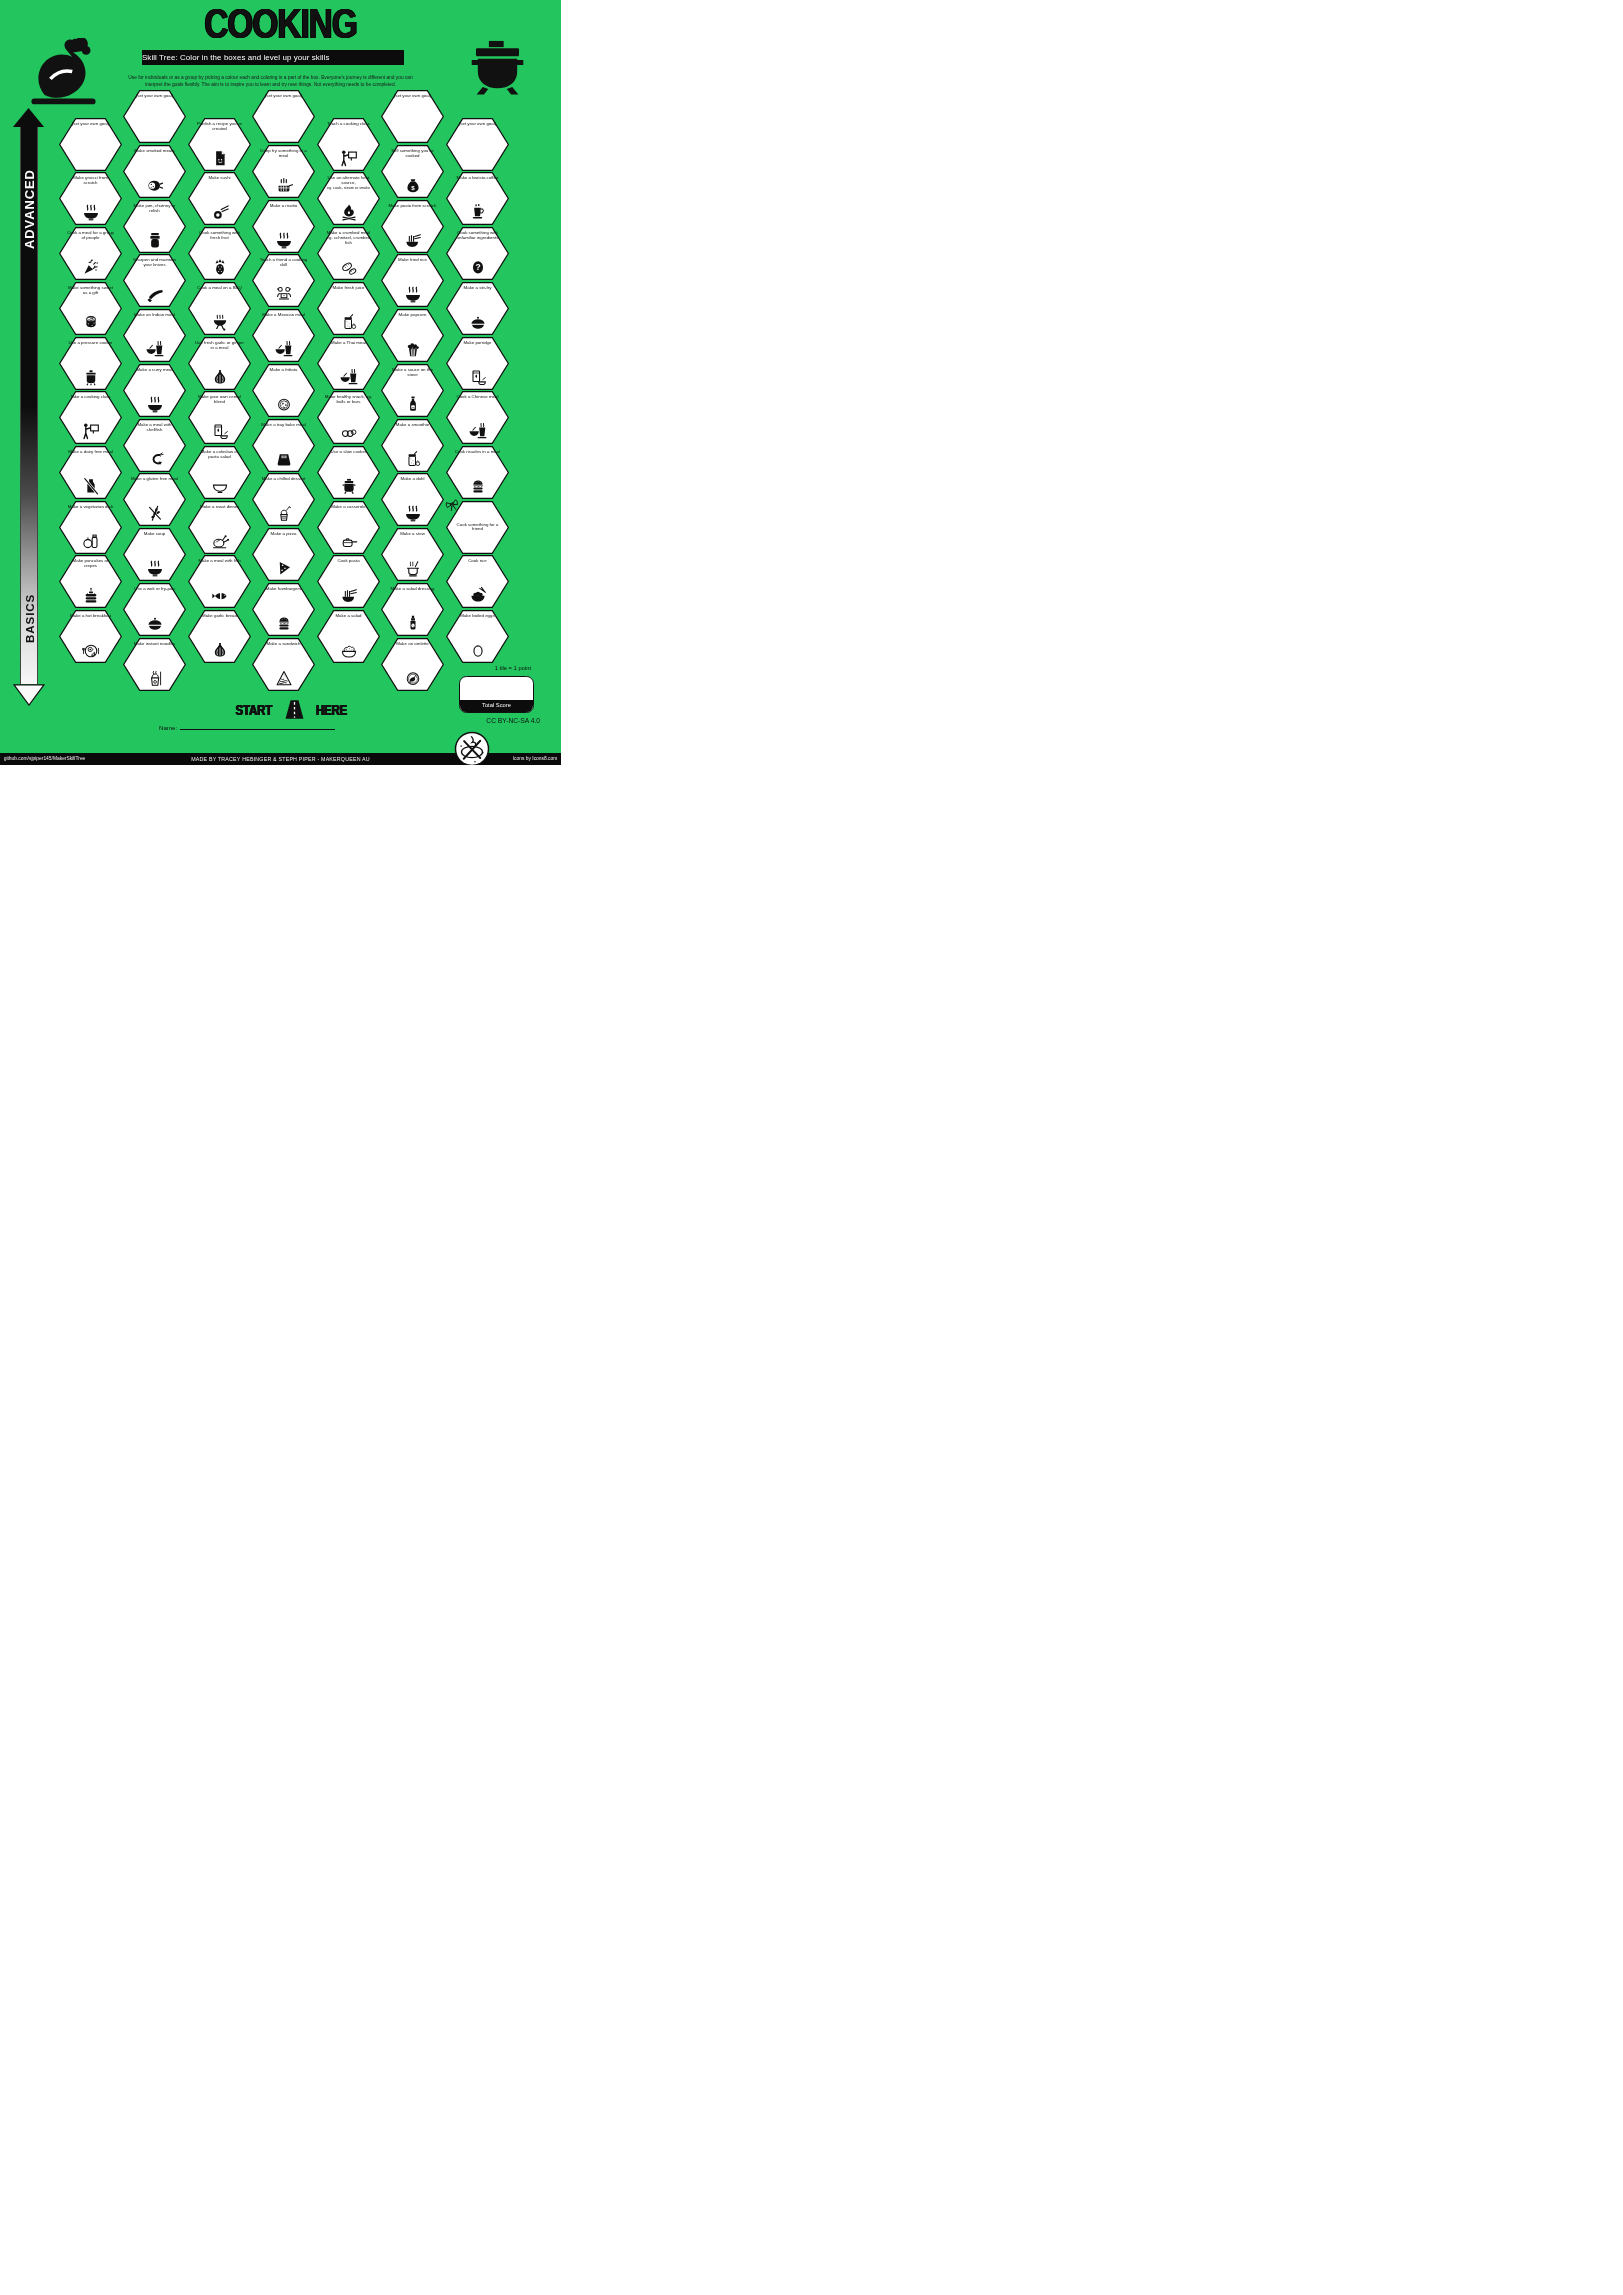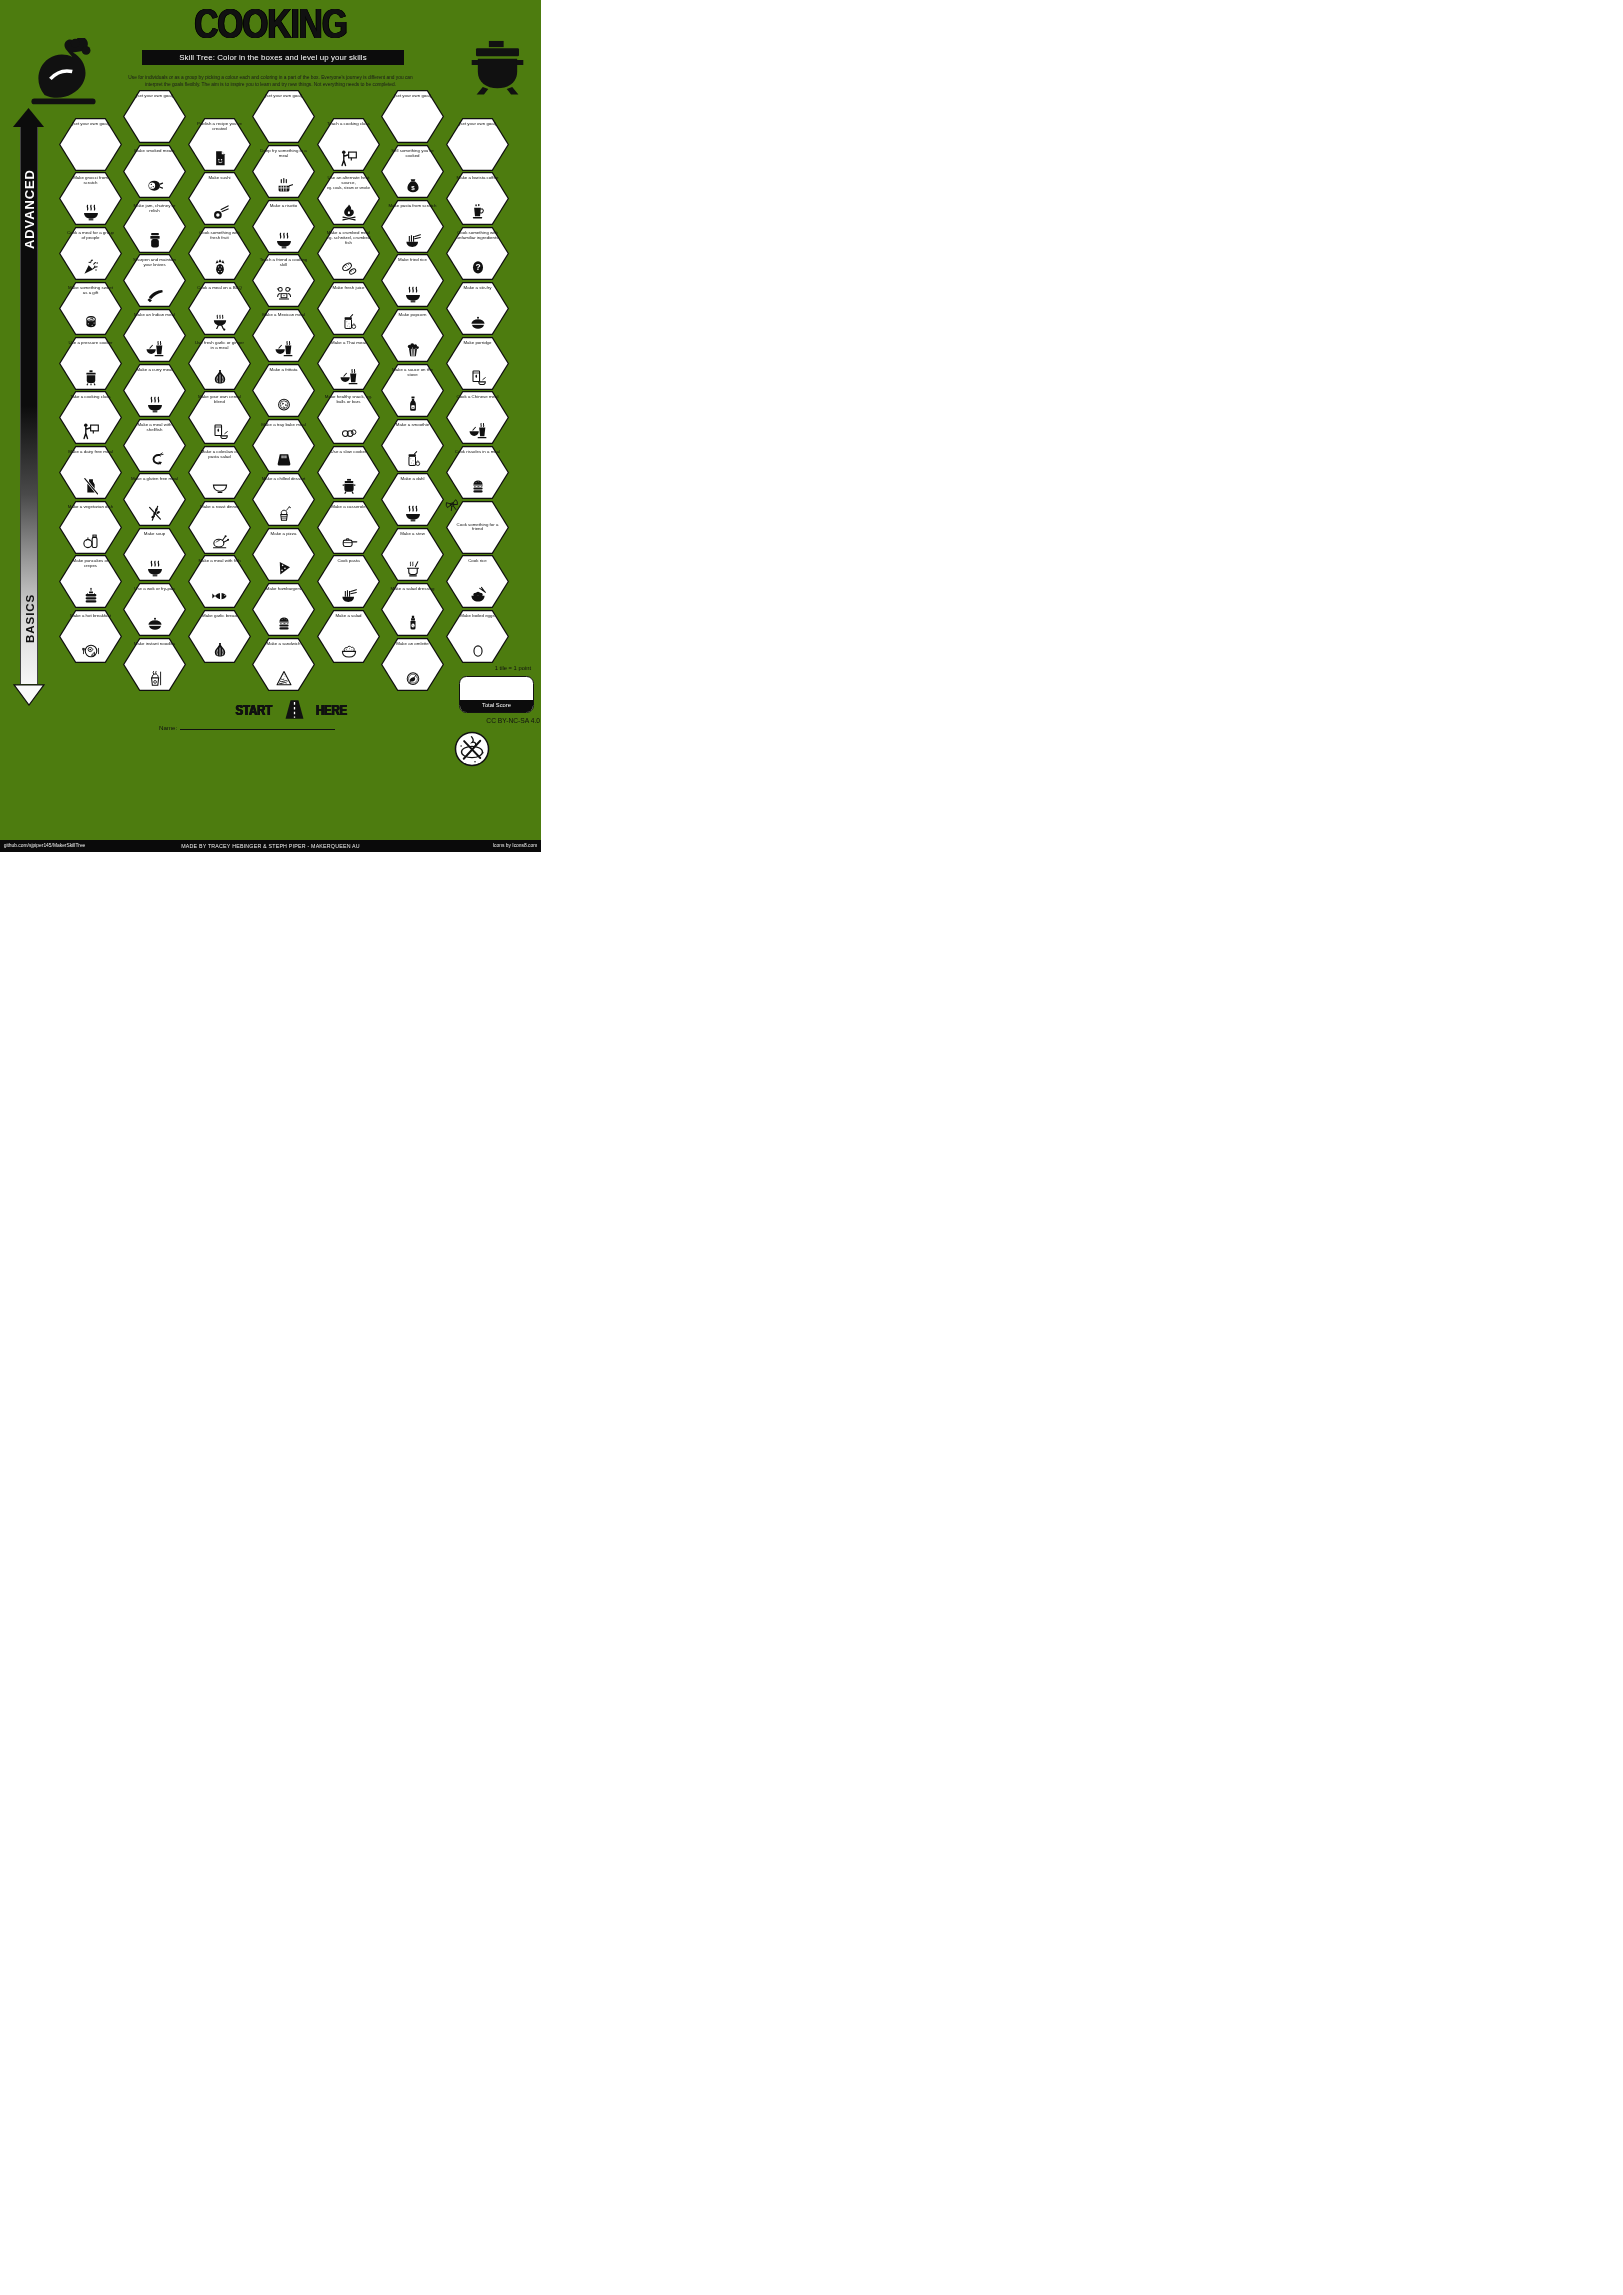--- a/index.html
+++ b/index.html
@@ -1,23 +1,23 @@
 <!DOCTYPE html>
 <html style="font-size:7.4px"><head>
 <meta charset="utf-8">
 <style>
   html,body{margin:0;padding:0;background:#fff;}
-  #page{position:relative;width:541px;height:852px;background:#4d7c0f;overflow:hidden;
-        font-family:"Liberation Sans",sans-serif;color:#111;}
+  #page{position:relative;width:541px;height:765px;background:#22c55e;overflow:hidden;
+        font-family:"Liberation Sans",sans-serif;color:#111;padding-left:20px;}
   
   .title{position:absolute;left:0;right:0;top:5.6px;height:34px;line-height:34px;text-align:center;
          font-size:43px;font-weight:700;letter-spacing:-1.4px;transform:scaleX(0.78);
          text-shadow:0.5px 0 #000,-0.5px 0 #000,0.9px 0 #000,-0.9px 0 #000;}
   .subtitle-bar{position:absolute;left:142px;top:50px;width:262px;height:15px;background:#0c0c0c;
-         color:#fff;text-align:center;line-height:15px;font-size:7.9px;letter-spacing:0.1px;}
+         color:#fff;line-height:15px;font-size:7.9px;letter-spacing:0.1px;}
   .descr{position:absolute;left:111px;top:74px;width:319px;text-align:center;font-size:4.8px;
          line-height:1.5;color:#1a1a1a;}
   .hdr-icon{position:absolute;}
   
   .axis{position:absolute;left:12.5px;top:108px;width:32px;height:598px;}
   .axis-head-up{position:absolute;top:0;left:0;width:32px;height:19.4px;background:#0c0c0c;
          clip-path:polygon(50% 0,100% 100%,0 100%);}
   .axis-shaft{position:absolute;top:18.5px;left:7.9px;width:16px;height:557px;
          background:linear-gradient(180deg,#0c0c0c 0%,#0c0c0c 50%,#4a4a4a 66%,#9a9a9a 78%,#d8d8d8 88%,#f7f7f7 100%);
          border-left:0.5px solid #444;border-right:0.5px solid #444;}

